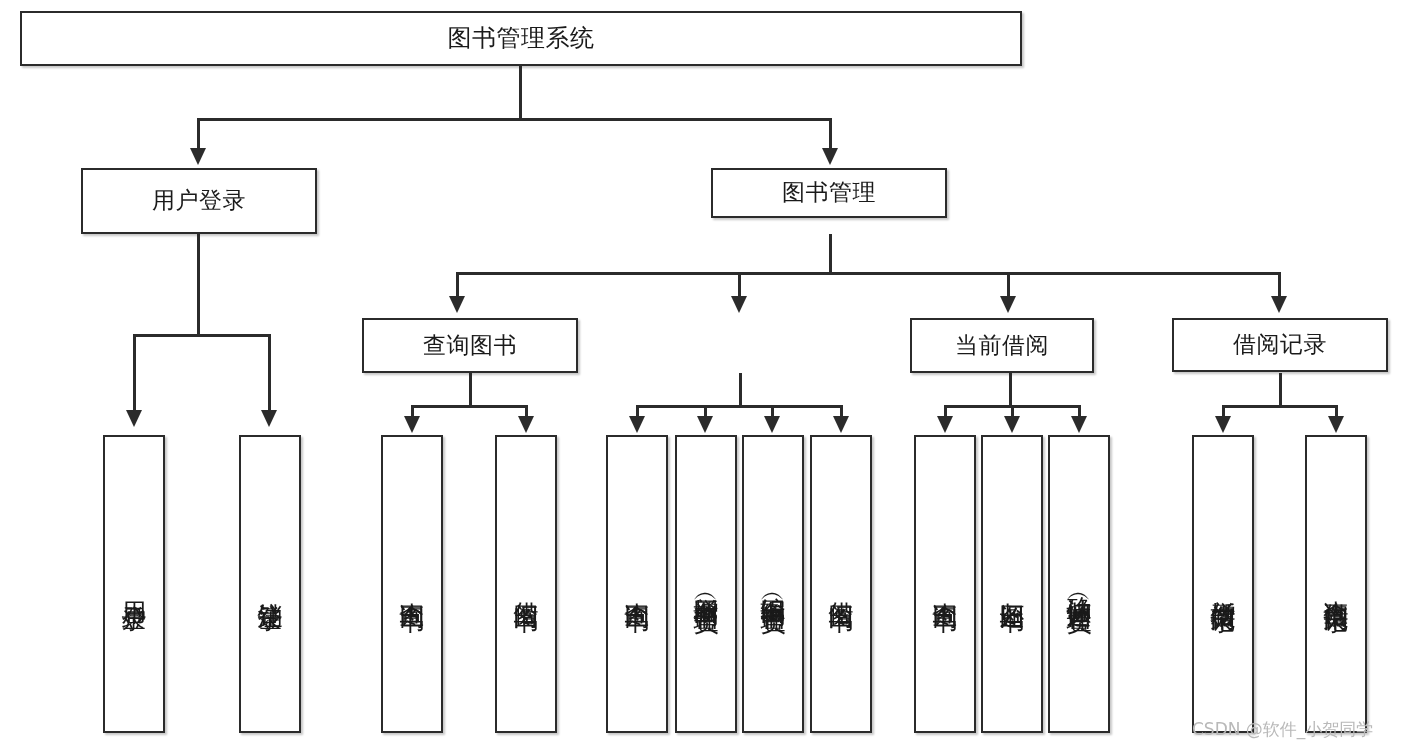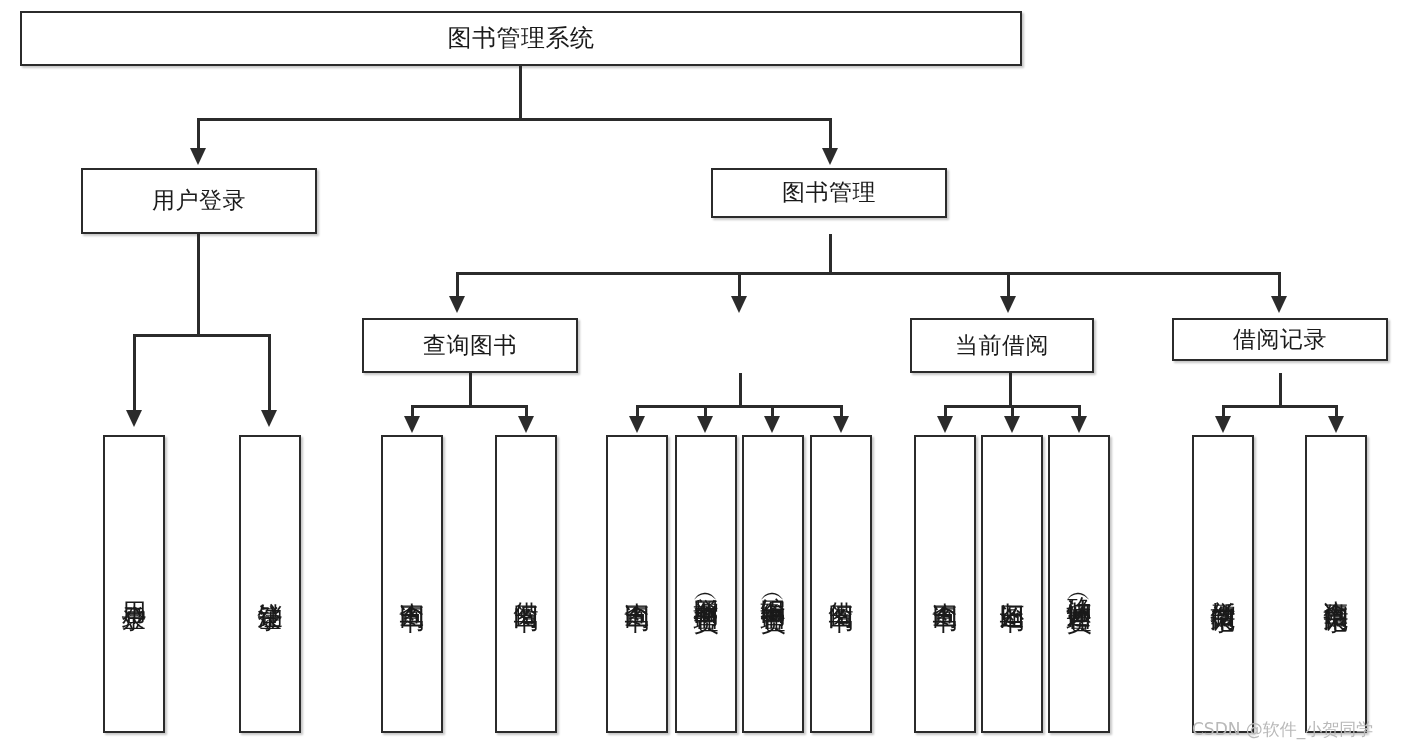--- a/index.html
+++ b/index.html
@@ -128,21 +128,21 @@
   <div class="arrow" style="left:1000px; top:296px;"></div>
   <div class="edge v" style="left:1278px; top:272px; width:2.5px; height:26px;"></div>
   <div class="arrow" style="left:1271px; top:296px;"></div>
 
   <div class="node horiz" style="left:362px; top:318px; width:216px; height:55px;">
     <span class="label">查询图书</span>
   </div>
   <div class="node horiz" style="left:902px; top:318px; width:184px; height:55px;margin-left:8px;">
     <span class="label">当前借阅</span>
   </div>
-  <div class="node horiz" style="left:1172px; top:318px; width:216px; height:43px;">
+  <div class="node horiz" style="left:1172px; top:318px; width:216px; height:54px;">
     <span class="label">借阅记录</span>
   </div>
 
   <div class="edge v" style="left:469px; top:373px; width:2.5px; height:34px;"></div>
   <div class="edge h" style="left:411px; top:405px; width:116px; height:2.5px;"></div>
   <div class="edge v" style="left:411px; top:405px; width:2.5px; height:13px;"></div>
   <div class="arrow" style="left:404px; top:416px;"></div>
   <div class="edge v" style="left:525px; top:405px; width:2.5px; height:13px;"></div>
   <div class="arrow" style="left:518px; top:416px;"></div>
 

